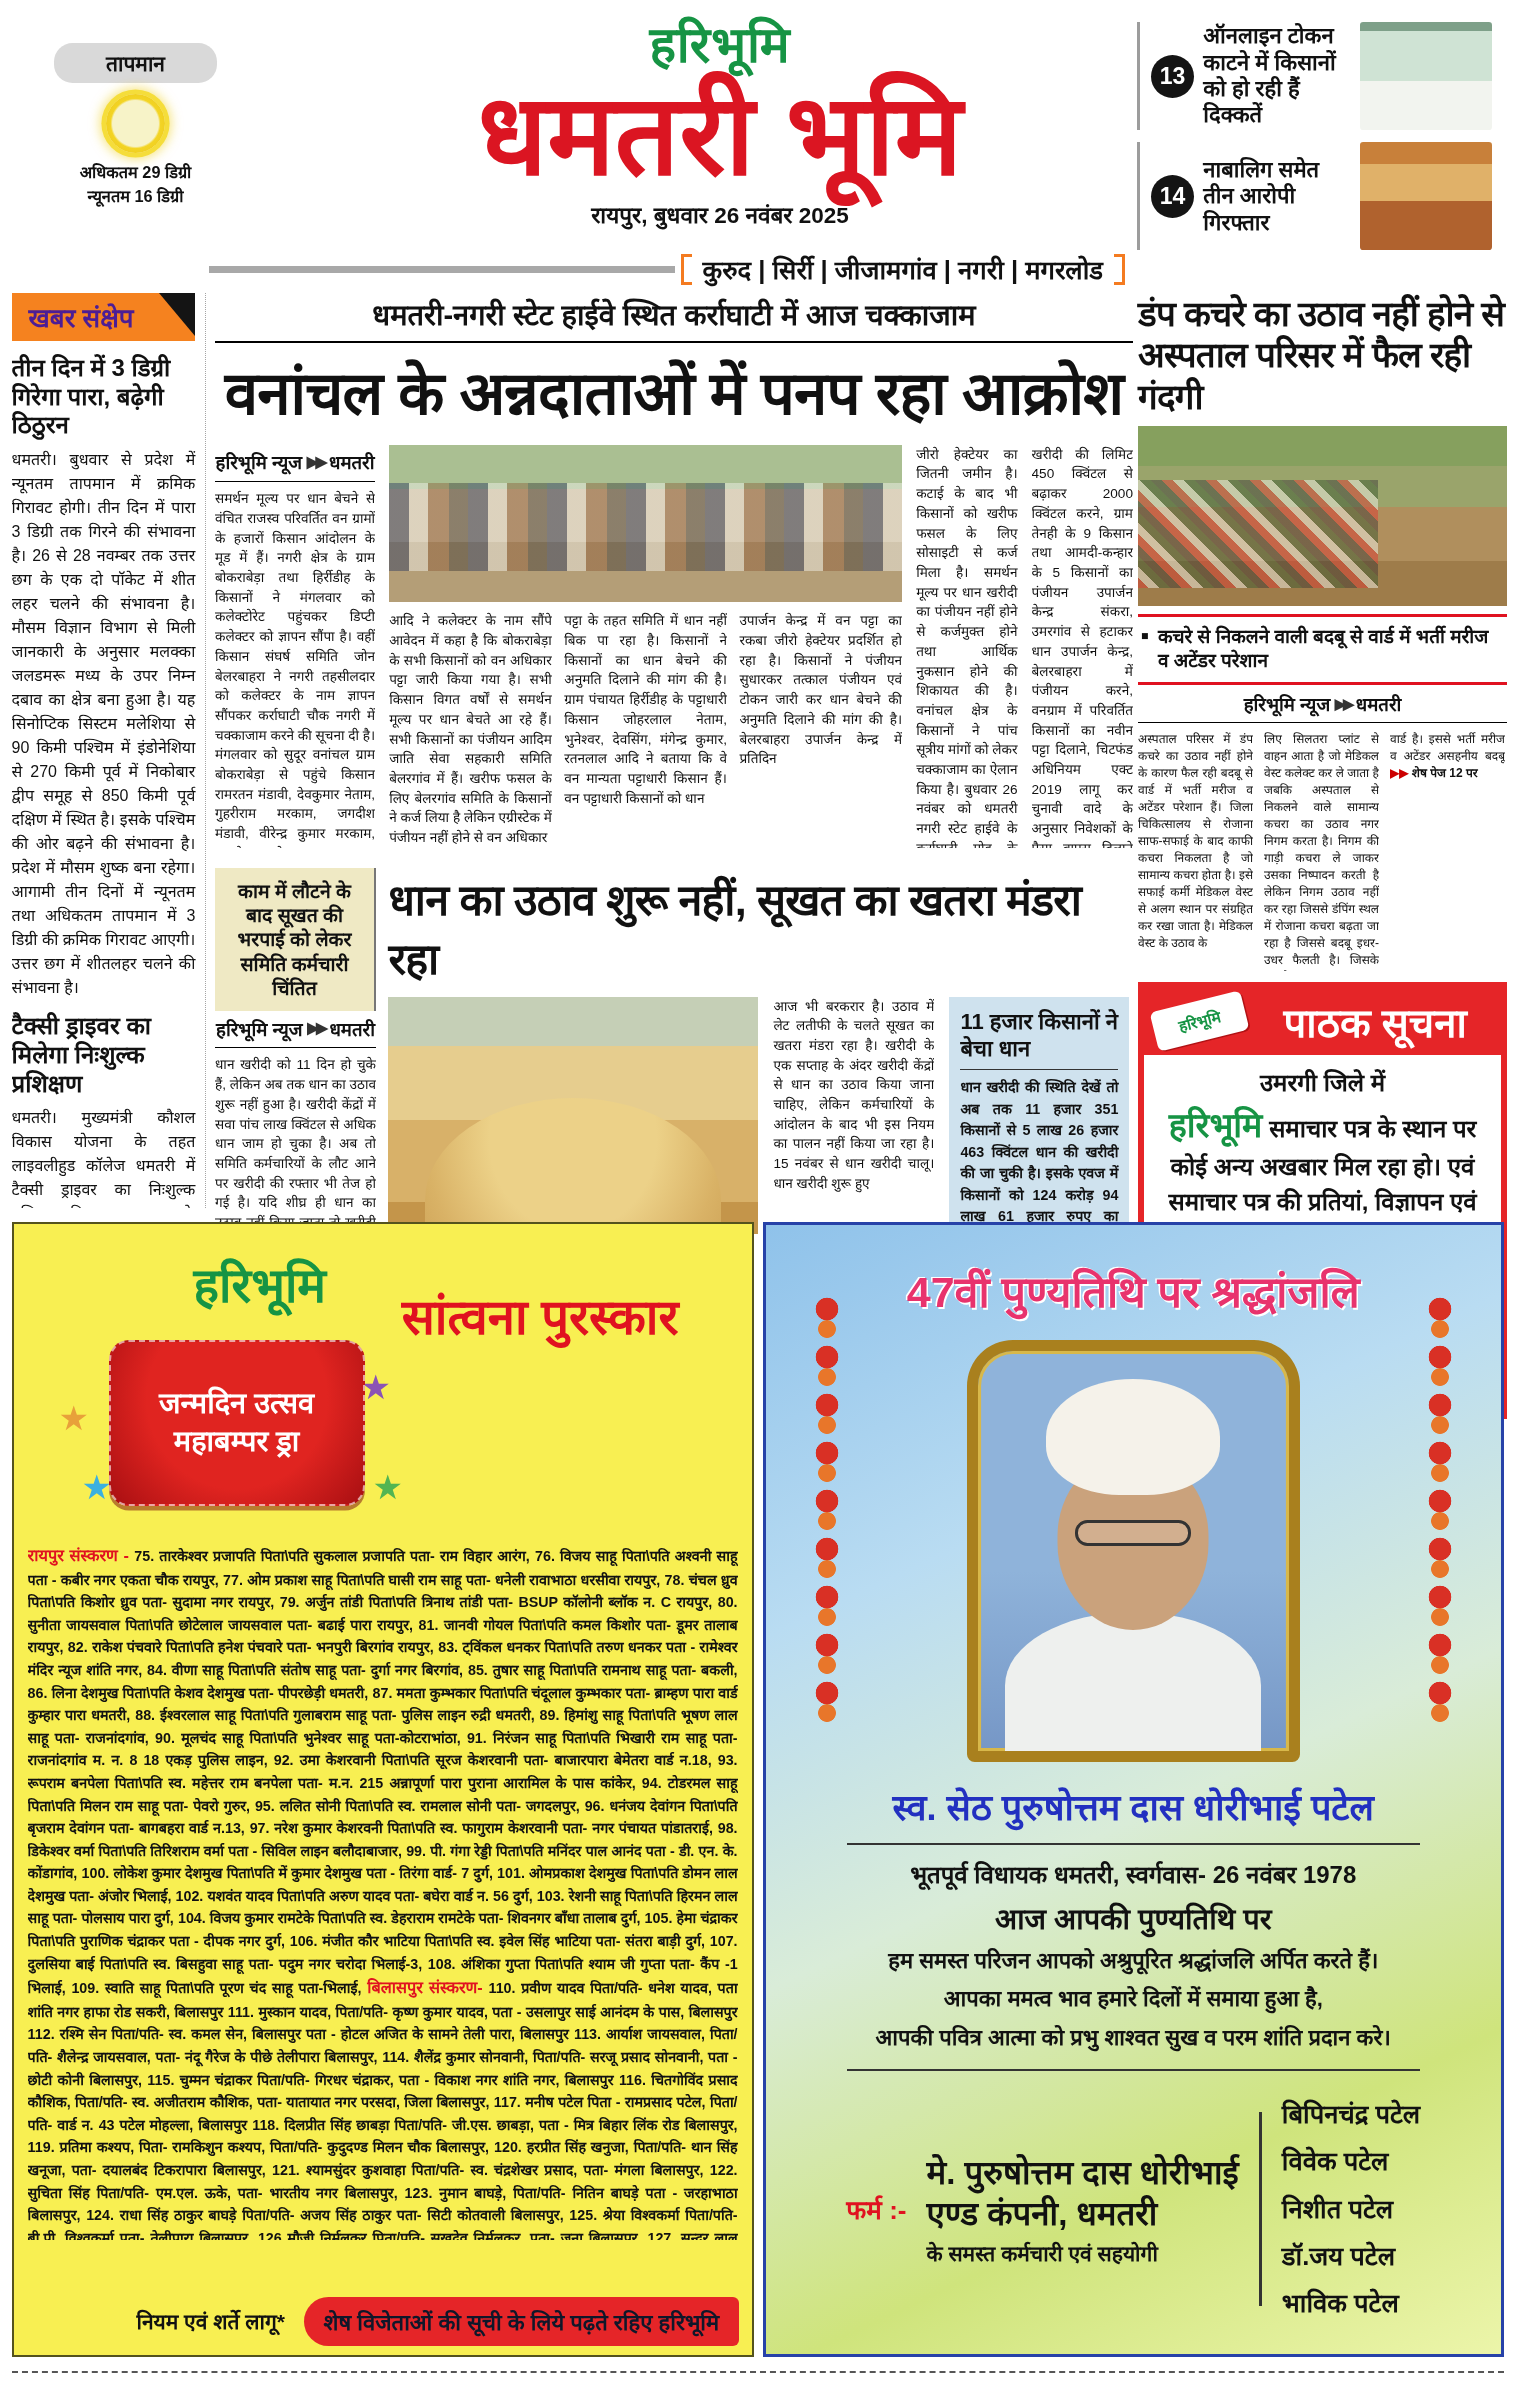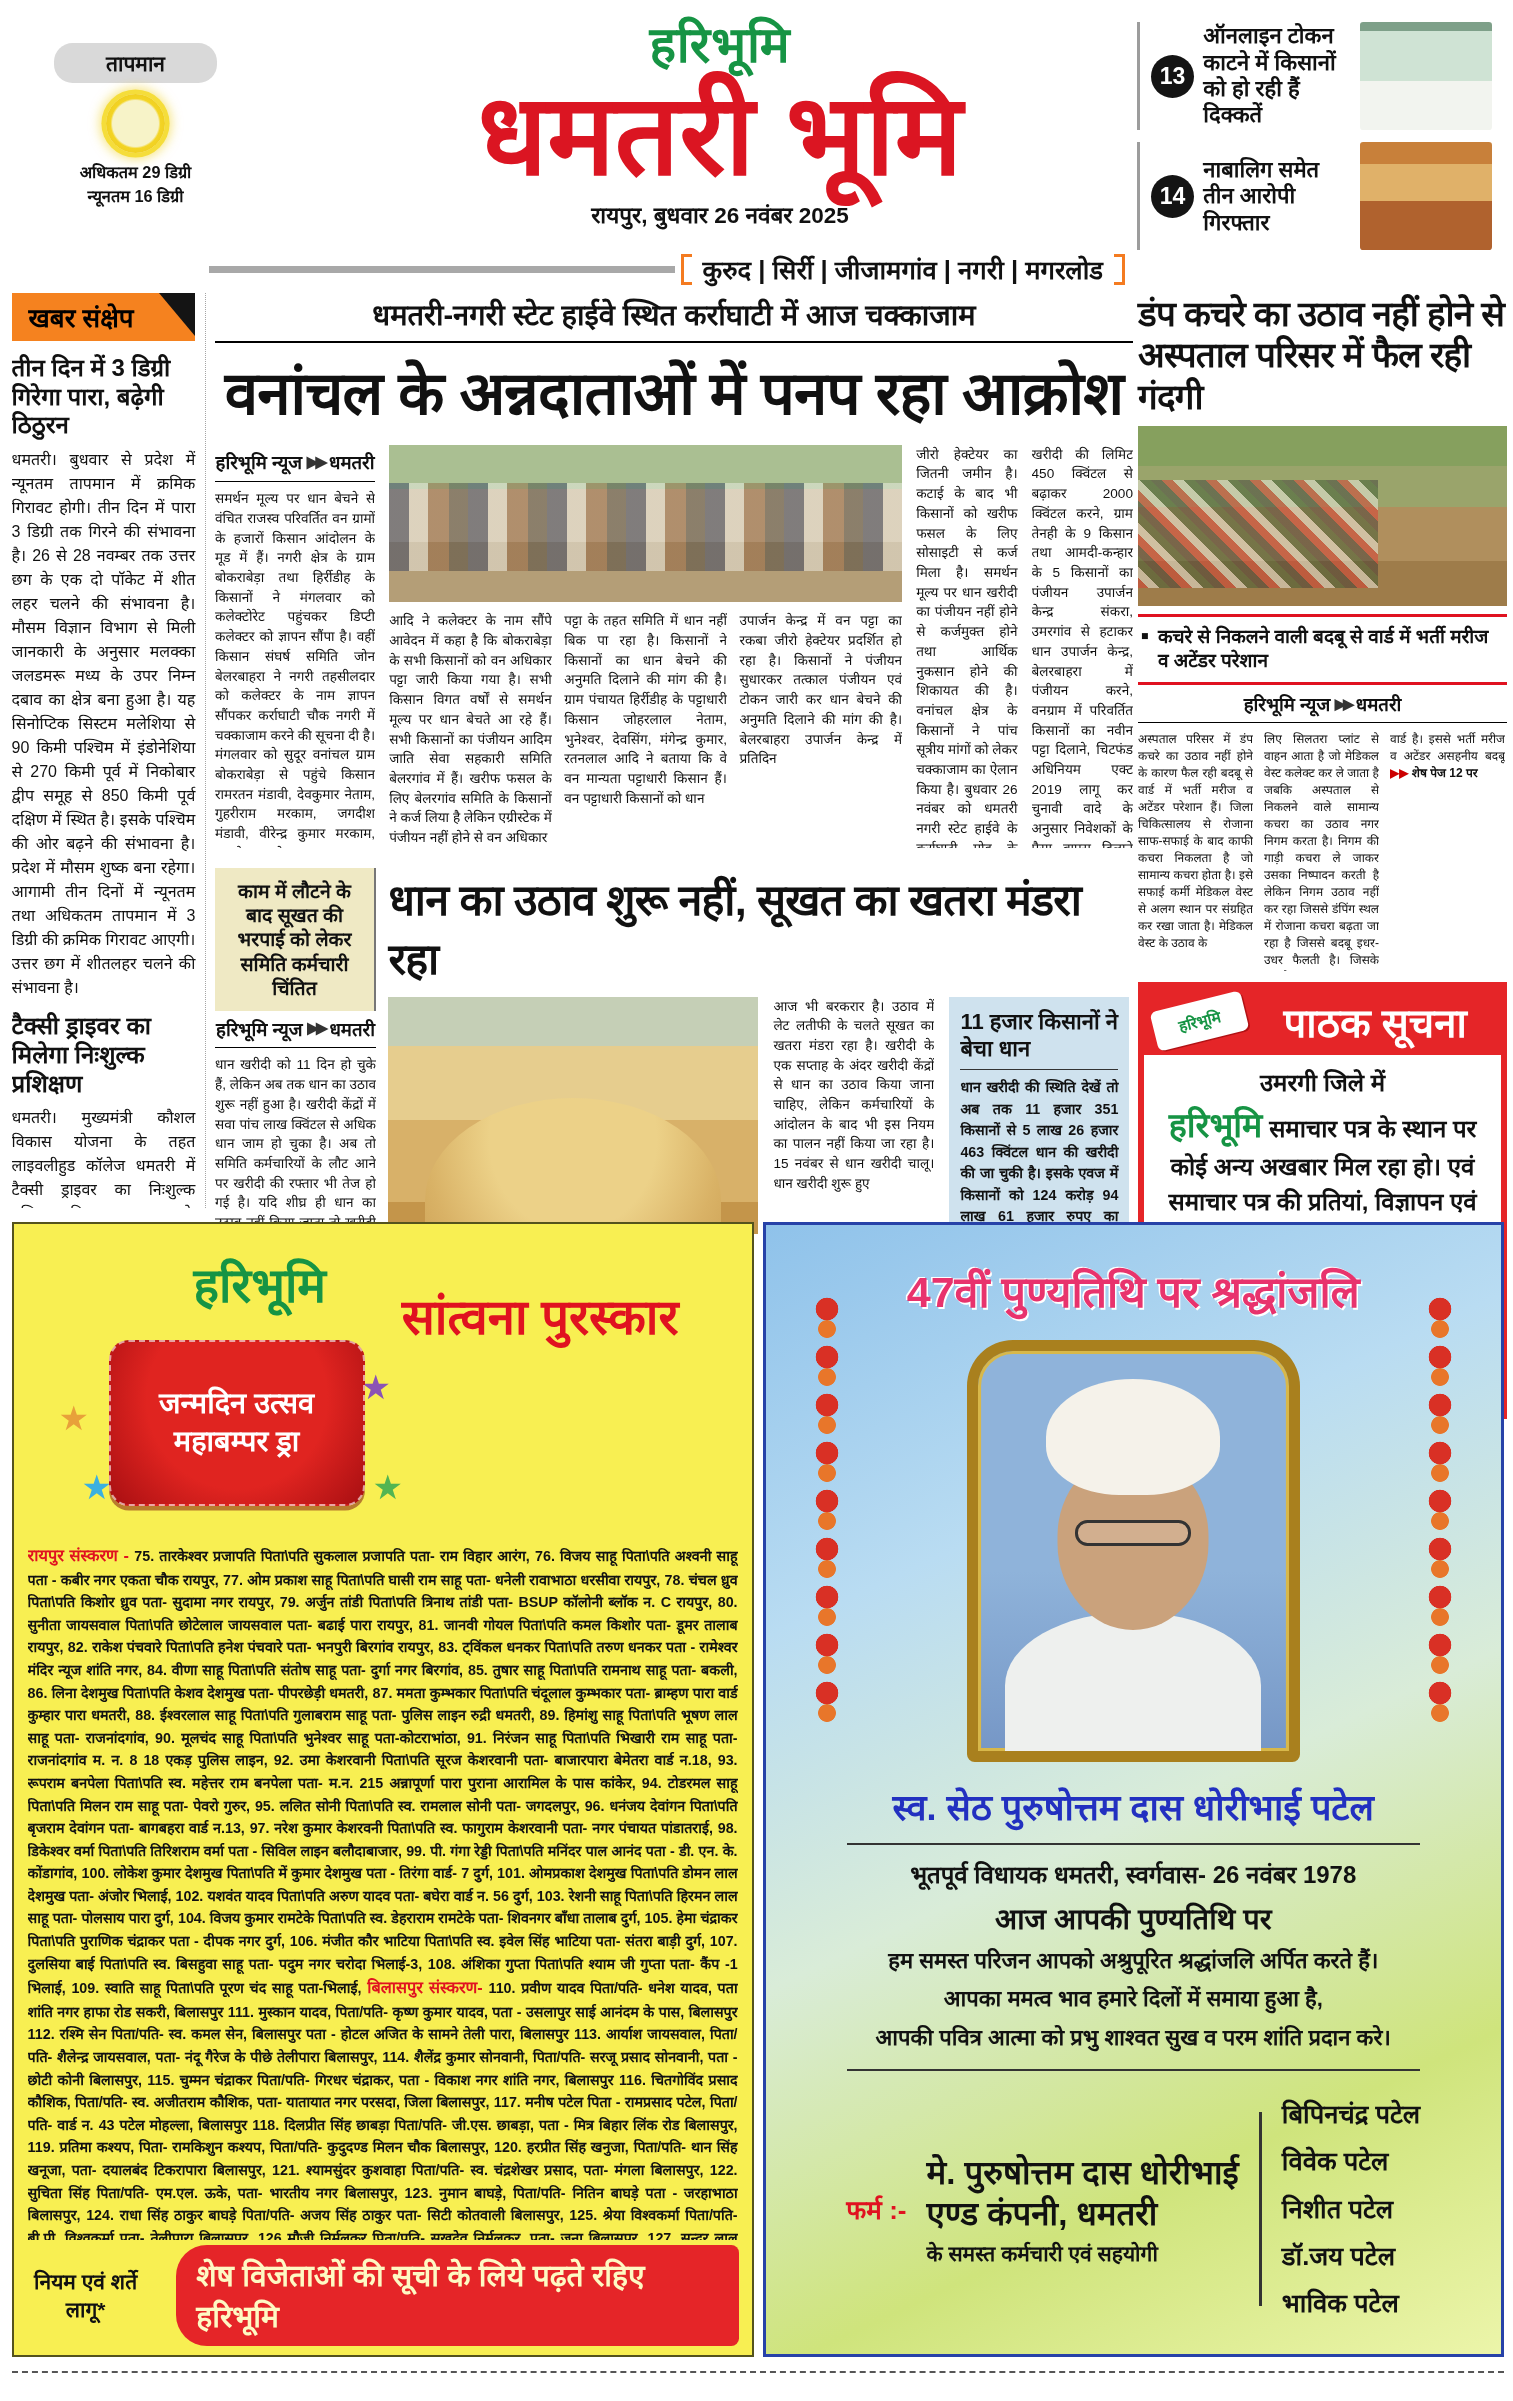--- a/index.html
+++ b/index.html
@@ -32,21 +32,21 @@
   .tb-num{min-width:43px;height:43px;border-radius:50%;background:#141414;color:#fff;font-weight:bold;
           font-size:23px;display:flex;align-items:center;justify-content:center;}
   .tb-text{font-weight:bold;font-size:22px;line-height:1.2;width:147px;}
   .tb-thumb{width:132px;height:108px;border-radius:3.1px;}
   .thumb-token{background:linear-gradient(180deg,#7ea089 8%,#cfe3d4 8% 55%,#f2f4ef 55% 100%);}
   .thumb-police{background:linear-gradient(180deg,#c8803a 0 20%,#e0b169 20% 55%,#b0622e 55% 100%);}
 
   
   .sidebar{position:absolute;left:11.6px;top:293px;width:194px;height:915px;border-right:1.5px dotted #a5a5a5;
            padding-right:9.3px;overflow:hidden;}
-  .sb-head{position:relative;background:#f5821f;color:#000000;font-weight:bold;font-size:26px;
+  .sb-head{position:relative;background:#f5821f;color:#4c1d95;font-weight:bold;font-size:26px;
            padding:6.2px 0 6.2px 17px;}
   .sb-head::after{content:"";position:absolute;right:0;top:0;width:0;height:0;
                   border-top:43px solid #141414;border-left:36px solid transparent;}
   .sb-title{font-weight:bold;font-size:24px;line-height:1.2;margin:12.4px 0 7.7px;}
   .sb-body{font-size:16px;line-height:1.5;text-align:justify;}
 
   
   .center{position:absolute;left:215px;top:294px;width:918px;}
   .kicker{font-weight:bold;font-size:29px;text-align:center;padding:0 31px 7.7px;border-bottom:2.3px solid #000;}
   .headline1{font-weight:bold;font-size:60px;text-align:center;margin-top:7.7px;letter-spacing:-0.8px;}
@@ -126,21 +126,21 @@
      radial-gradient(circle at 50% 35%,#e02420 0 55%,#a80f12 100%);border-radius:20px;
      display:flex;flex-direction:column;align-items:center;justify-content:center;color:#fff;font-weight:bold;
      font-size:29px;line-height:1.3;box-shadow:0 4.6px 0 rgba(120,10,10,.5);border:2.3px dashed rgba(255,255,255,.6);}
   .adl-title{position:absolute;right:15.5px;top:46px;width:364px;text-align:center;color:#e01220;font-weight:bold;
              font-size:49px;line-height:1.5;}
   .adl-list{font-size:14.3px;font-weight:600;line-height:1.58;text-align:justify;height:697px;overflow:hidden;}
   .adl-list .ed{color:#e01220;font-weight:bold;font-size:16.3px;}
   .adl-bottom{position:absolute;left:0;right:12.4px;bottom:9.3px;display:flex;justify-content:flex-end;
               align-items:center;gap:18.6px;}
   .terms{font-weight:bold;font-size:21px;text-align:center;}
-  .ribbon{background:#e52528;color:#fef9c3;font-weight:bold;font-size:30px;padding:9.3px 20px;
+  .ribbon{background:#e52528;color:#0f172a;font-weight:bold;font-size:22px;padding:9.3px 20px;
           border-radius:31px 7.7px 7.7px 31px;}
 
   .ad-right{flex:1;border:3.1px solid #2742a8;position:relative;text-align:center;overflow:hidden;
      background:linear-gradient(155deg,#8fc2ea 0%,#b9dcf2 28%,#d9ecd8 52%,#cfe47c 78%,#ecf5aa 100%);}
   .garland{position:absolute;top:70px;width:50px;height:434px;
      background-image:radial-gradient(circle at 50% 14px,#d93025 11px,transparent 11.6px),
                       radial-gradient(circle at 50% 34px,#e8762a 8.5px,transparent 9.3px);
      background-size:100% 48px;background-repeat:repeat-y;}
   .garland.left{left:36px;}
   .garland.right{right:36px;}

